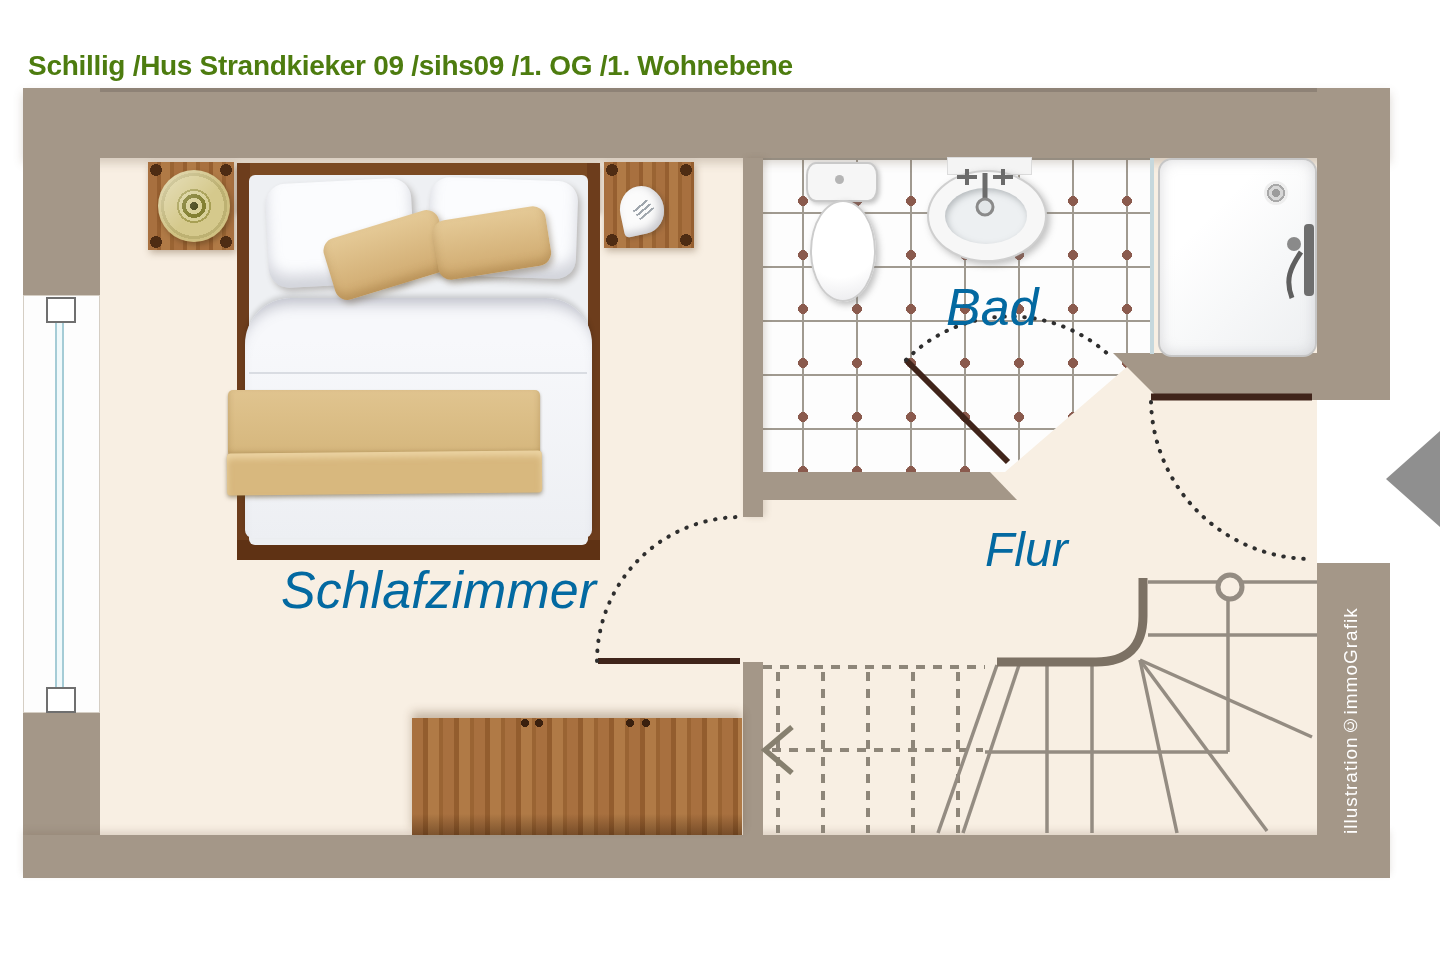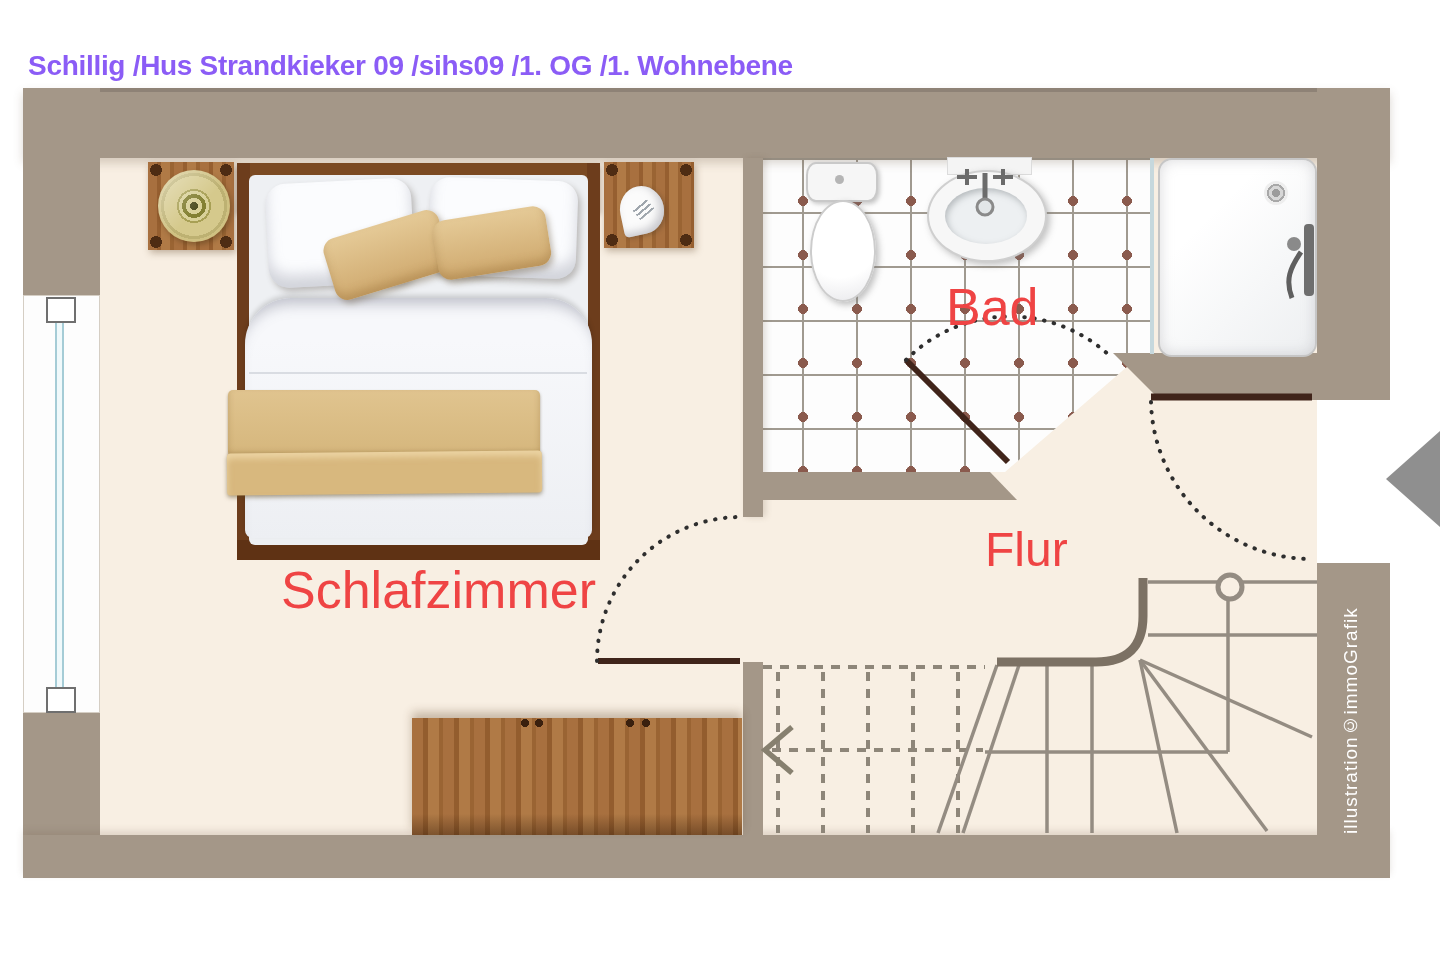--- a/index.html
+++ b/index.html
@@ -4,24 +4,24 @@
 <style>
   html,body{margin:0;padding:0;}
   body{
     width:1440px;height:960px;position:relative;overflow:hidden;
     background:#ffffff;
     font-family:"Liberation Sans", sans-serif;
   }
   .abs{position:absolute;}
   
   .title{
-    left:28px;top:50px;font-size:28px;font-weight:bold;color:#8b5cf6;
+    left:28px;top:50px;font-size:28px;font-weight:bold;color:#4d7c0f;
     letter-spacing:-0.3px;white-space:nowrap;
   }
-  .room-label{color:#ef4444;line-height:1;white-space:nowrap;}
+  .room-label{color:#0369a1;line-height:1;white-space:nowrap;font-style:italic;}
   .lbl-bedroom{left:281px;top:564px;font-size:52px;}
   .lbl-bath{left:946px;top:281px;font-size:52px;}
   .lbl-hall{left:985px;top:526px;font-size:48px;}
   .watermark{
     left:1330px;top:575px;height:292px;width:42px;
     display:flex;align-items:center;justify-content:center;
     writing-mode:vertical-rl;transform:rotate(180deg);
     color:#ffffff;font-size:19px;letter-spacing:1px;white-space:nowrap;
   }
   

